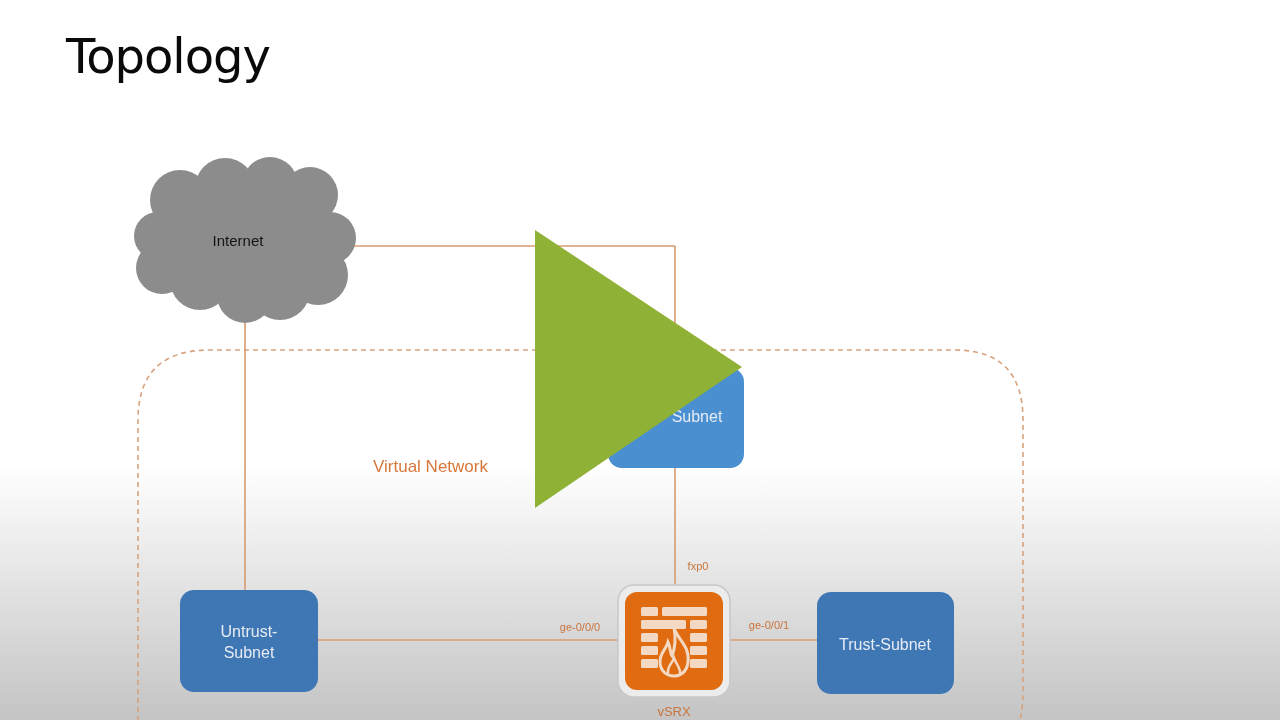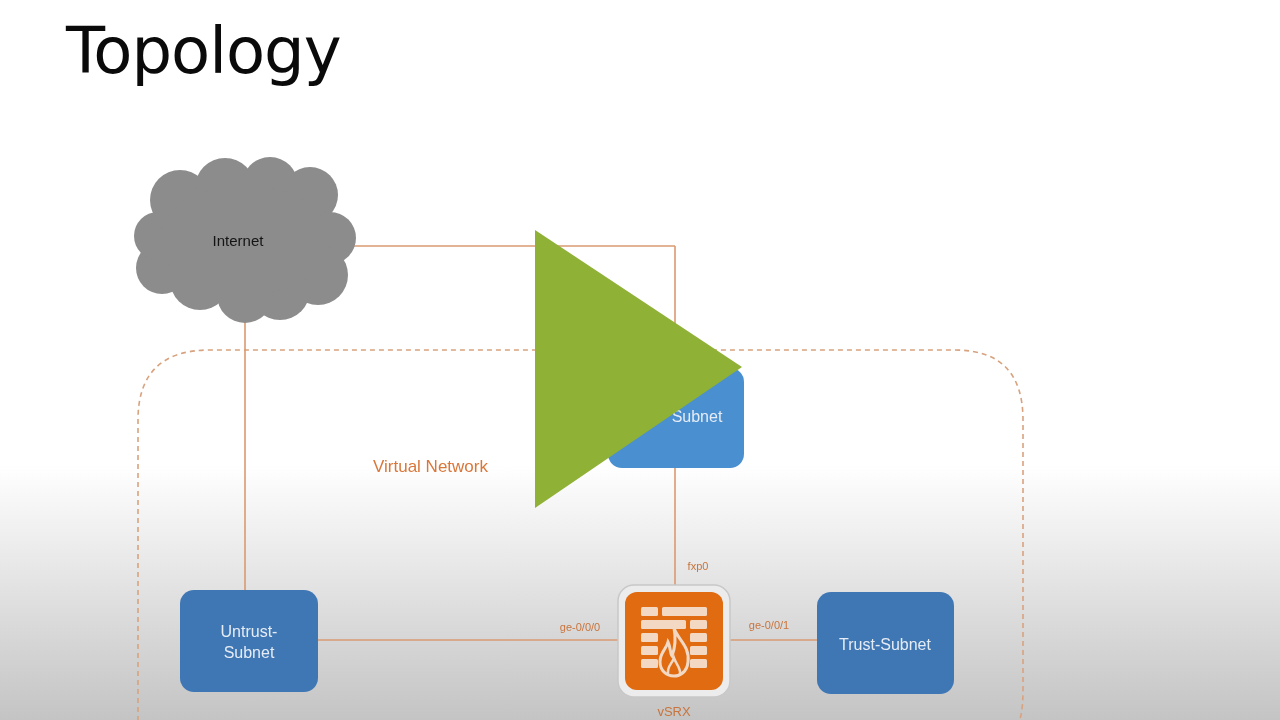--- a/index.html
+++ b/index.html
@@ -2,23 +2,23 @@
 <html><head>
 <meta charset="utf-8">
 <style>
   html, body { margin:0; padding:0; }
   body {
     width:1280px; height:720px; overflow:hidden; position:relative;
     background: linear-gradient(to bottom, #ffffff 0px, #ffffff 465px, #f0f0f0 530px, #d6d6d6 640px, #c4c4c4 720px);
     font-family: "Liberation Sans", sans-serif;
   }
   .title {
-    position:absolute; left:66px; top:14px;
+    position:absolute; left:66px; top:28px;
     font-family: "DejaVu Sans", sans-serif;
-    font-size:64px; color:#0a0a0a; letter-spacing:-1px;
+    font-size:48px; color:#0a0a0a; letter-spacing:-1px;
   }
   svg.diagram { position:absolute; left:0; top:0; }
   .lbl-net { font-family:"Liberation Sans", sans-serif; font-size:17px; fill:#d9773a; }
   .lbl-port { font-family:"Liberation Sans", sans-serif; font-size:11px; fill:#c8743c; }
   .lbl-node { font-family:"Liberation Sans", sans-serif; font-size:16px; fill:#e6ecf4; }
   .lbl-cloud { font-family:"Liberation Sans", sans-serif; font-size:15px; fill:#151515; }
   .lbl-vsrx { font-family:"Liberation Sans", sans-serif; font-size:13px; fill:#c8743c; }
 </style>
 </head>
 <body>

